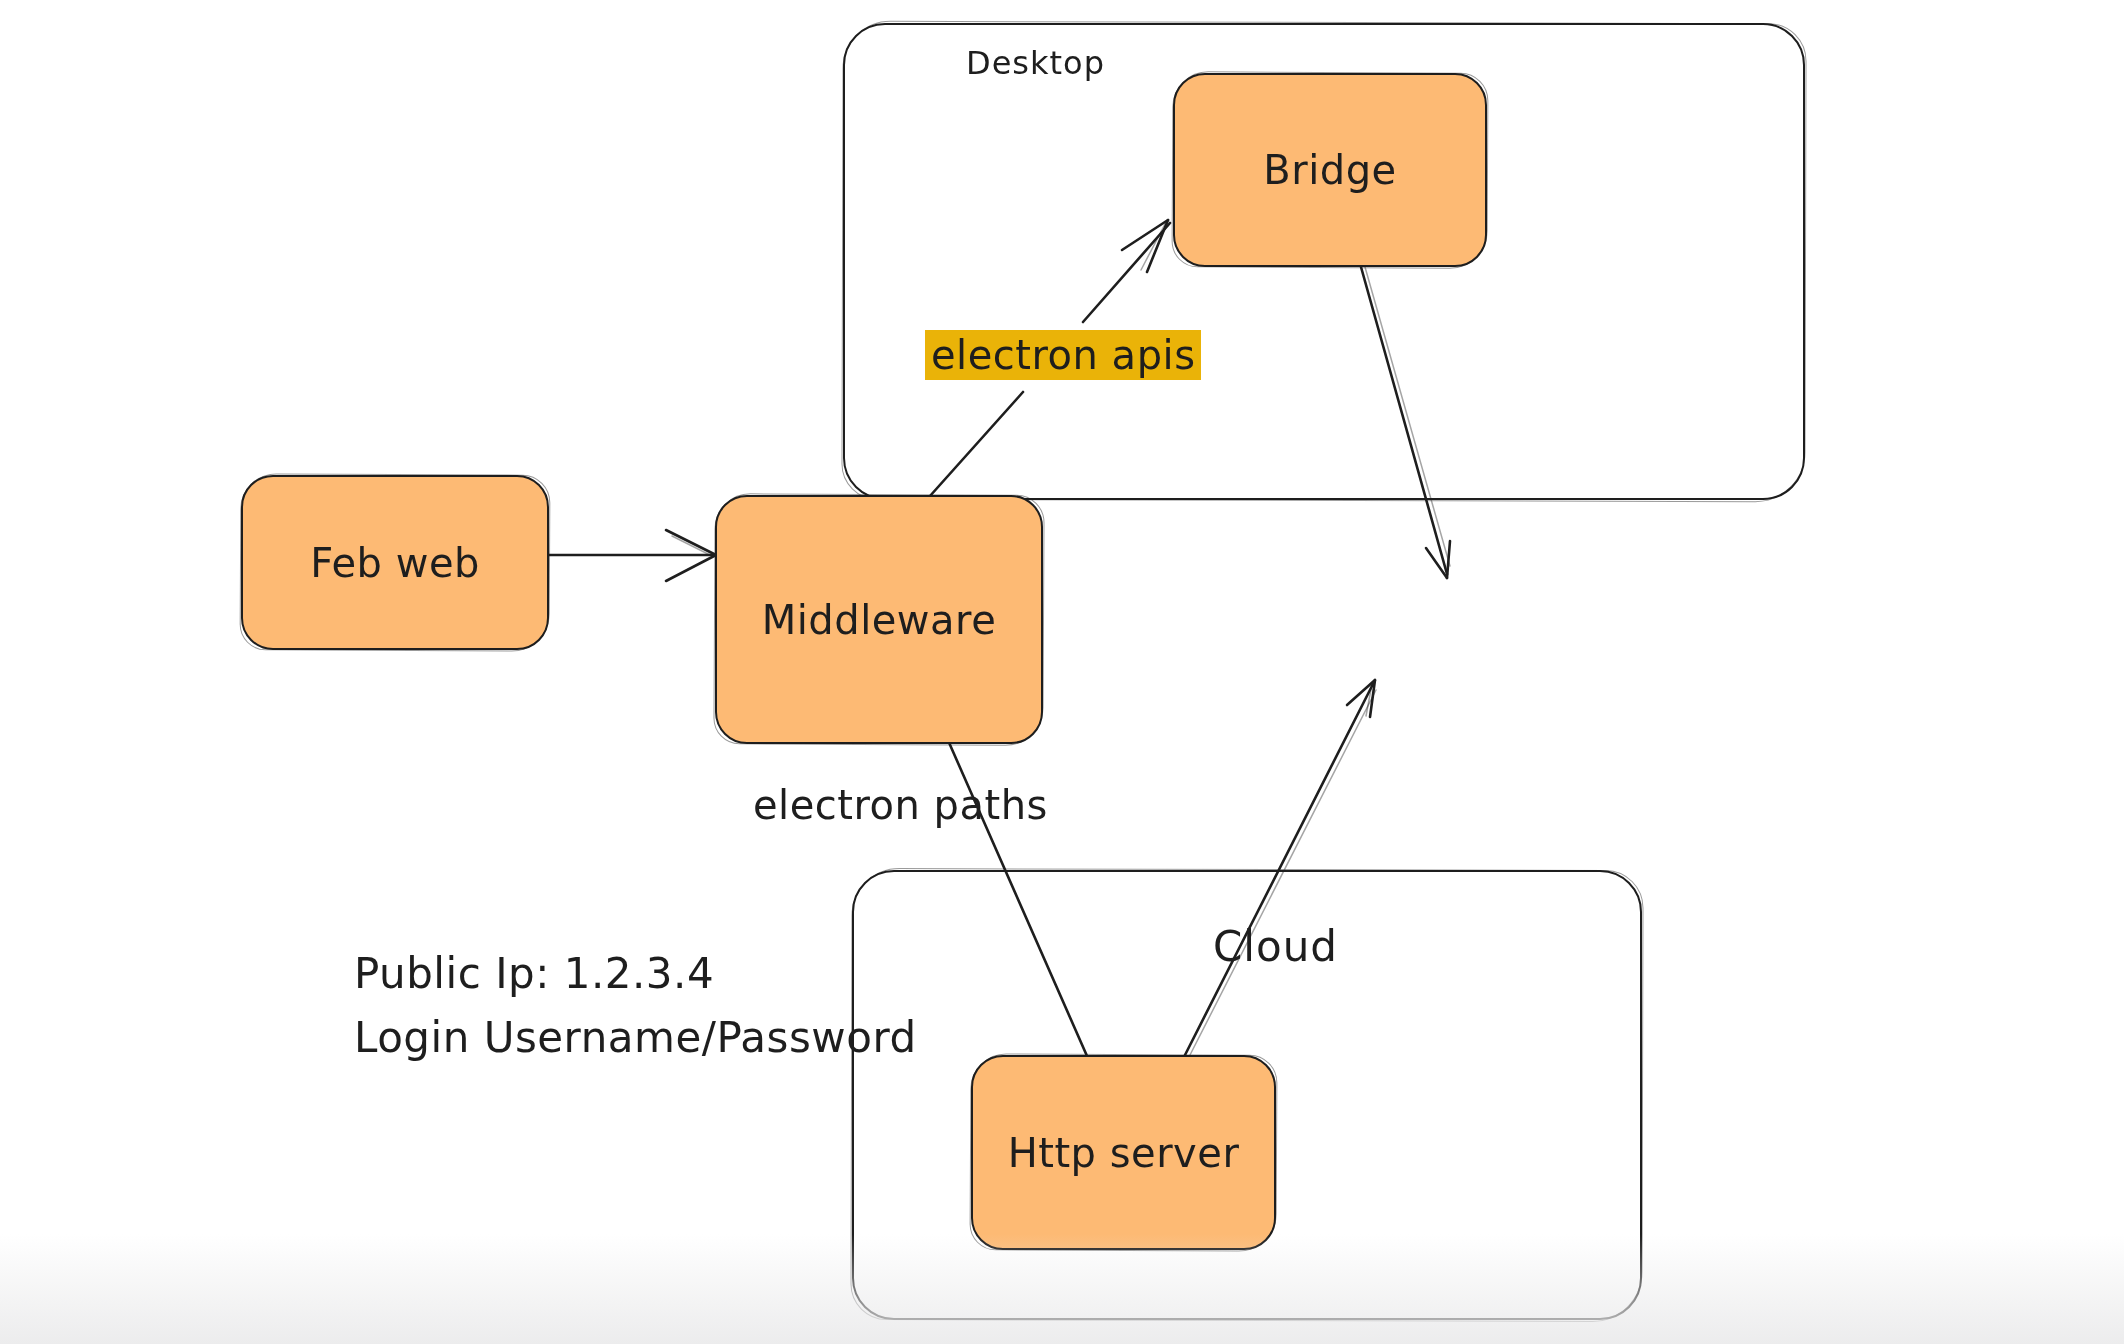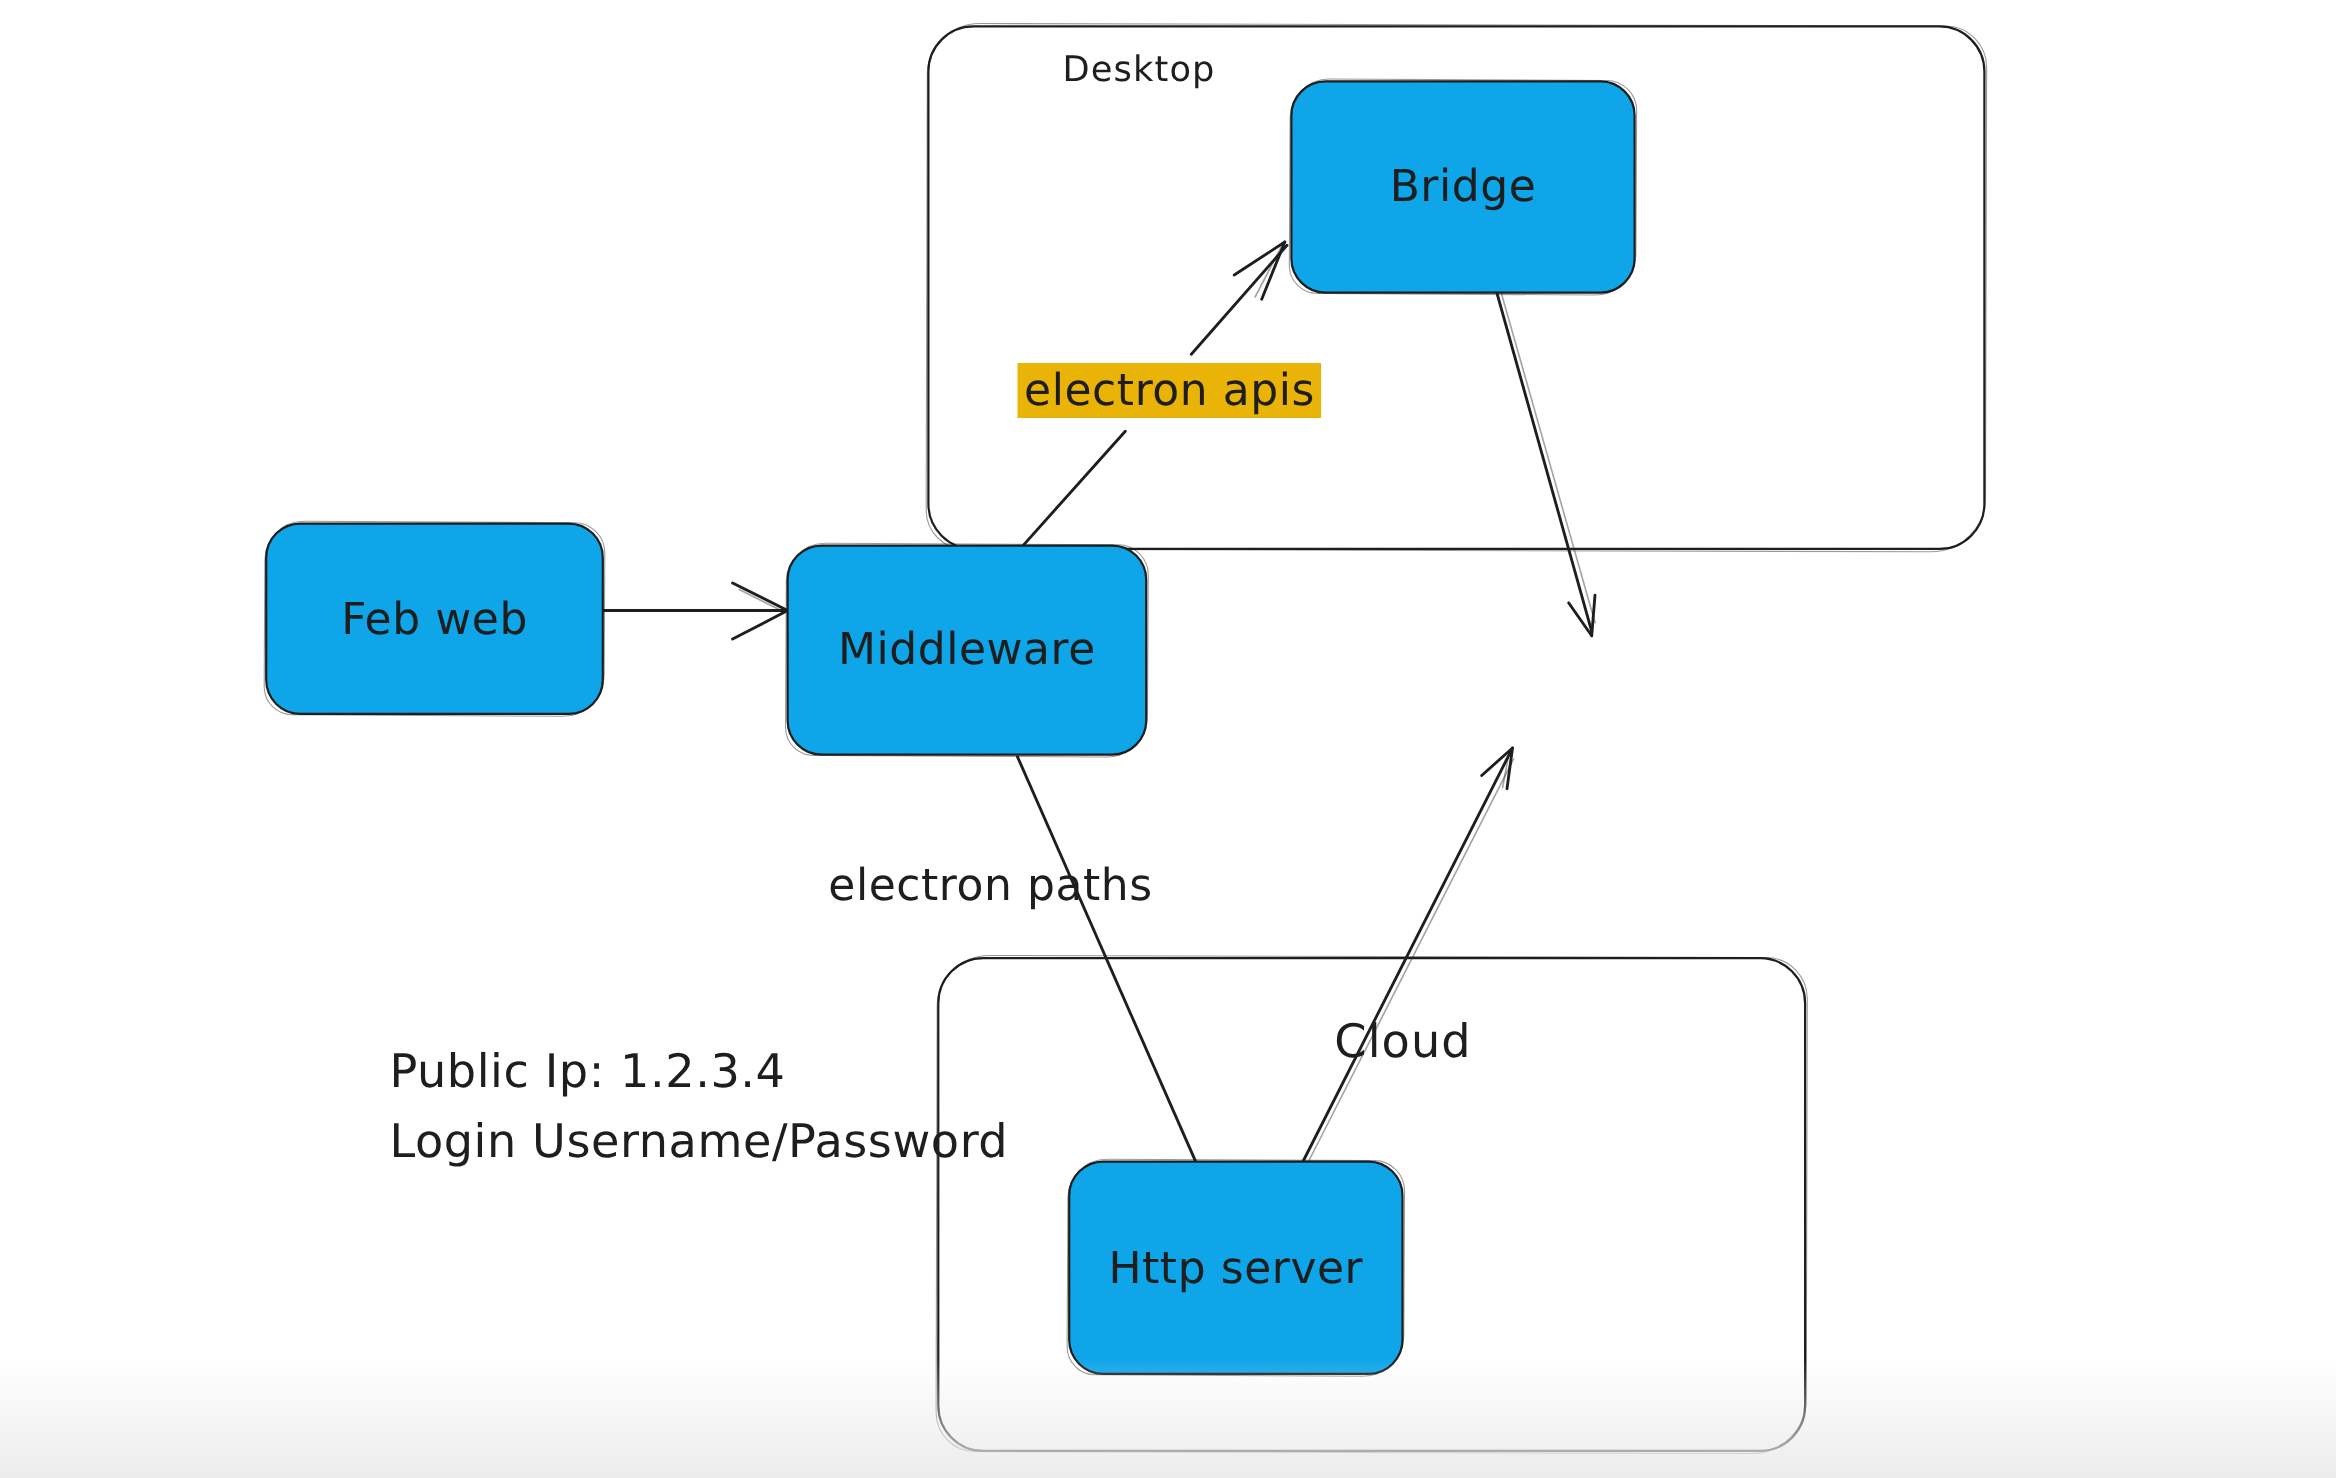--- a/index.html
+++ b/index.html
@@ -33,21 +33,21 @@
     display:flex;align-items:center;justify-content:center;
   }
   .sketch::before{
     content:"";position:absolute;inset:-3px;
     border:1.6px solid var(--stroke);
     opacity:.45;
     pointer-events:none;
   }
   .container-box{border-radius:42px;background:transparent;}
   .container-box::before{border-radius:48px 38px 50px 36px;transform:rotate(.15deg);}
-  .node-box{border-radius:32px;background:#0ea5e9;}
+  .node-box{border-radius:32px;background:#fdba74;}
   .node-box::before{border-radius:36px 28px 38px 26px;transform:rotate(.3deg);}
   .node-label{
     font-size:40px;letter-spacing:.5px;white-space:nowrap;
   }
   .container-label{
     position:absolute;font-size:32px;letter-spacing:1px;white-space:nowrap;
   }
   .edge-label{
     position:absolute;font-size:40px;letter-spacing:.5px;white-space:nowrap;
   }
@@ -104,21 +104,21 @@
       <line x1="1375" y1="680" x2="1370" y2="717"></line>
       <line class="ghost" x1="1372" y1="684" x2="1366" y2="716"></line>
     </g>
   </svg>
 
   <div class="nodes-layer">
     <div class="sketch node-box" style="left:241px;top:475px;width:308px;height:175px;">
       <span class="node-label">Feb web</span>
     </div>
 
-    <div class="sketch node-box" style="left:715px;top:495px;width:328px;height:192px;">
+    <div class="sketch node-box" style="left:715px;top:495px;width:328px;height:249px;">
       <span class="node-label">Middleware</span>
     </div>
 
     <div class="sketch node-box" style="left:1173px;top:73px;width:314px;height:194px;">
       <span class="node-label">Bridge</span>
     </div>
 
 
     <div class="sketch node-box" style="left:971px;top:1055px;width:305px;height:195px;">
       <span class="node-label">Http server</span>

